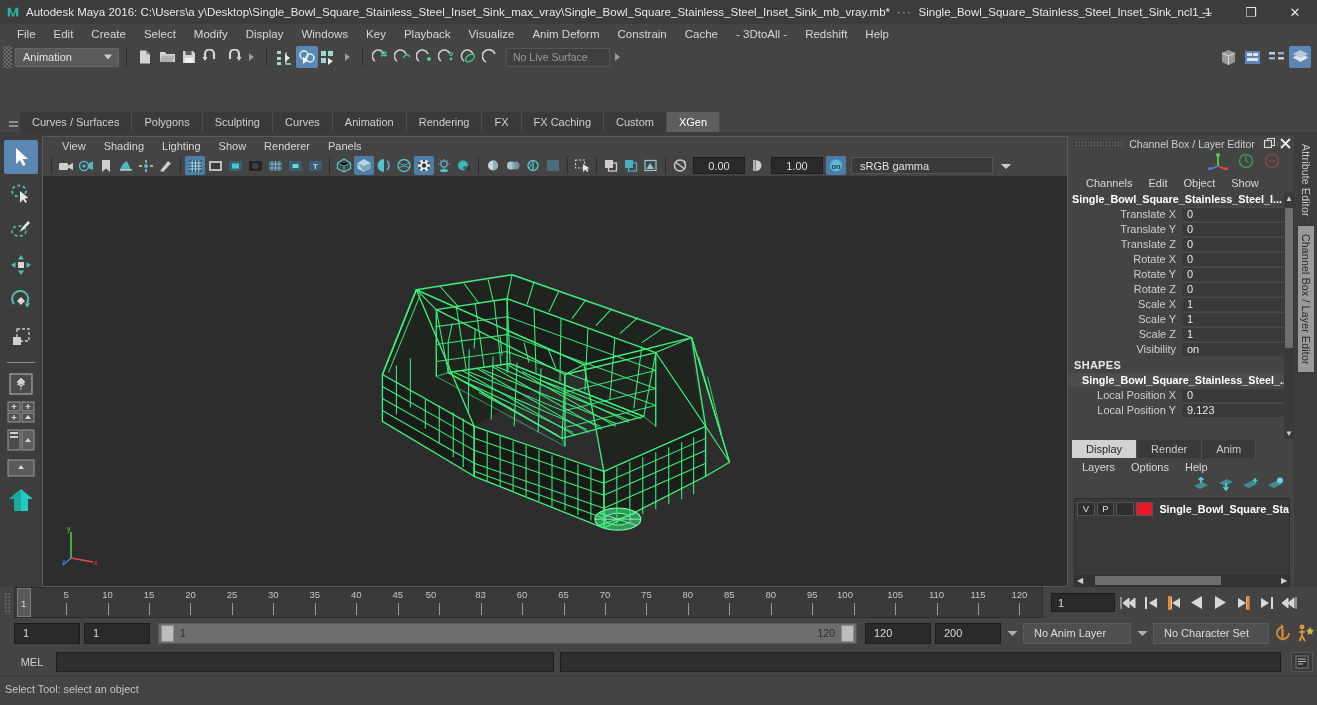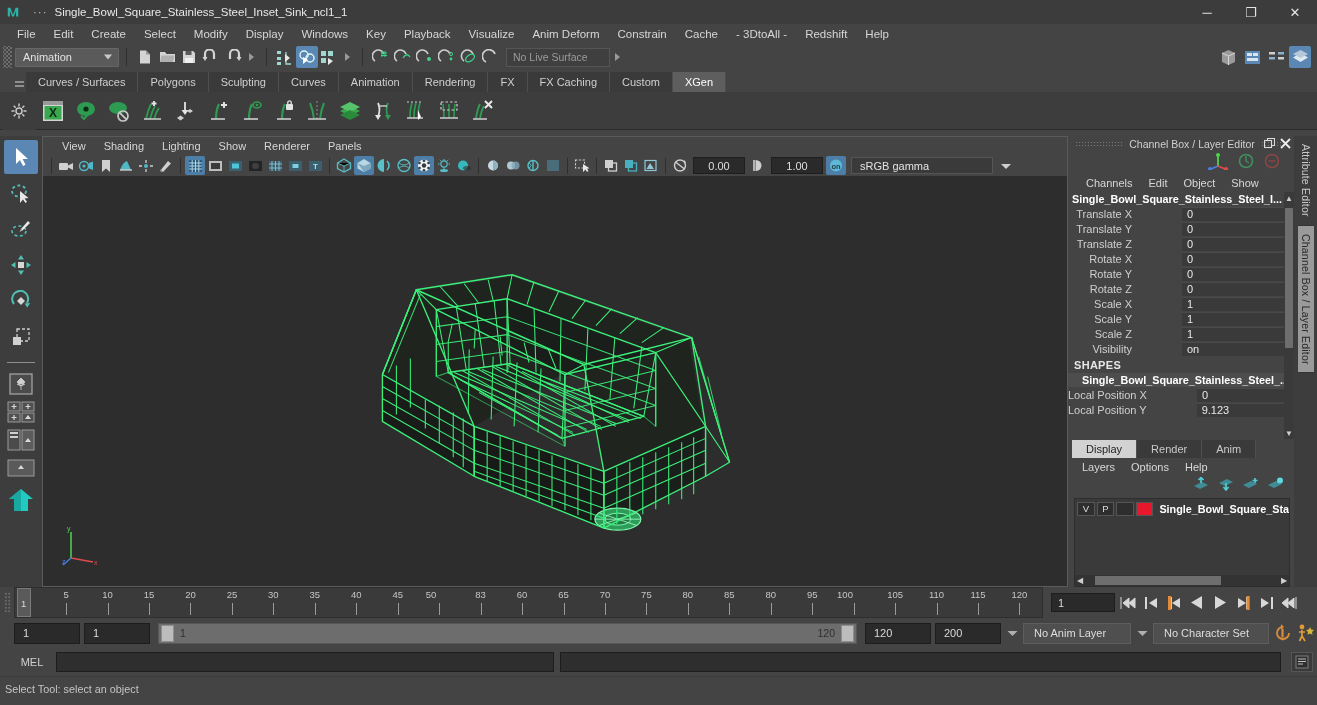--- a/index.html
+++ b/index.html
@@ -71,21 +71,21 @@
   }
   .arrowhead{
     width:0;height:0;border-top:4px solid transparent;border-bottom:4px solid transparent;
     border-left:5px solid #9a9a9a; margin:0 5px; flex:0 0 auto;
   }
   .right-tools{ position:absolute; right:6px; top:2px; display:flex; gap:2px; }
   .rbtn{ width:22px;height:22px;display:flex;align-items:center;justify-content:center;border-radius:2px;}
   .rbtn.sel{ background:#5b87b5; }
 
   
-  .shelfbar{ background:#444; height:22px; display:flex; align-items:flex-end; padding-left:12px;}
+  .shelfbar{ background:#444; height:22px; display:flex; align-items:flex-end; padding-left:6px;margin-top:40px;}
   .shelf-grip{
     width:14px;height:20px;display:flex;align-items:center;justify-content:center;flex:0 0 auto;
   }
   .shelf-grip i{ display:block;width:9px;height:2px;background:#8e8e8e;box-shadow:0 4px 0 #8e8e8e;}
   .shelf-tab{
     height:20px;padding:0 12px;display:flex;align-items:center;
     background:#3a3a3a;color:#cfcfcf;font-size:11px;border-right:1px solid #4e4e4e;
     white-space:nowrap;
   }
   .shelf-tab.active{ background:#5e5e5e; color:#fff; }
@@ -181,21 +181,21 @@
   .cb-gizmo-row{ height:22px; display:flex; align-items:center; justify-content:flex-end; padding-right:14px; gap:10px;}
   .cb-menu{
     height:18px; display:flex; align-items:center; color:#d8d8d8; font-size:11px; padding-left:10px;
   }
   .cb-menu .mi{ padding:0 8px;}
   .cb-body{ flex:1; overflow:hidden; position:relative; background:#444;}
   .cb-objtitle{
     color:#ffffff; font-size:10.8px; font-weight:bold; padding:1px 0 1px 4px;
     white-space:nowrap; overflow:hidden;
   }
-  .attr-row{ display:flex; height:15px; align-items:center; font-size:11px;gap:44px;}
+  .attr-row{ display:flex; height:15px; align-items:center; font-size:11px;}
   .attr-label{ flex:1; text-align:right; color:#cfcfcf; padding-right:6px; white-space:nowrap;}
   .attr-val{
     width:112px; background:#3a3a3a; color:#e8e8e8; height:14px; display:flex;
     align-items:center; padding-left:5px; border-top:1px solid #4a4a4a;
   }
   .sec-head{ color:#e6e6e6; font-size:11px; font-weight:bold; padding:3px 0 2px 6px; letter-spacing:0.3px;}
   .shape-title{
     color:#ffffff; font-size:10.8px; font-weight:bold; padding:1px 0 1px 14px;
     background:#4d4d4d; white-space:nowrap; overflow:hidden;
   }
@@ -294,20 +294,21 @@
 </style>
 </head>
 <body>
 
 <div id="app">
 
   <div class="titlebar">
     <svg class="maya-logo" viewBox="0 0 16 16">
       <path d="M2 3 L5 3 L8 11 L11 3 L14 3 L14 13 L11.5 13 L11.5 6.5 L9 13 L7 13 L4.5 6.5 L4.5 13 L2 13 Z" fill="#2bb3a8"></path>
     </svg>
+    <span class="title-text">Autodesk Maya 2016: C:\Users\a y\Desktop\Single_Bowl_Square_Stainless_Steel_Inset_Sink_max_vray\Single_Bowl_Square_Stainless_Steel_Inset_Sink_mb_vray.mb*</span>
     <span class="title-sep">···</span>
     <span class="title-node">Single_Bowl_Square_Stainless_Steel_Inset_Sink_ncl1_1</span>
     <div class="win-btns">
       <div class="win-btn">─</div>
       <div class="win-btn">❐</div>
       <div class="win-btn close">✕</div>
     </div>
   </div>
 
   <div class="menubar">

